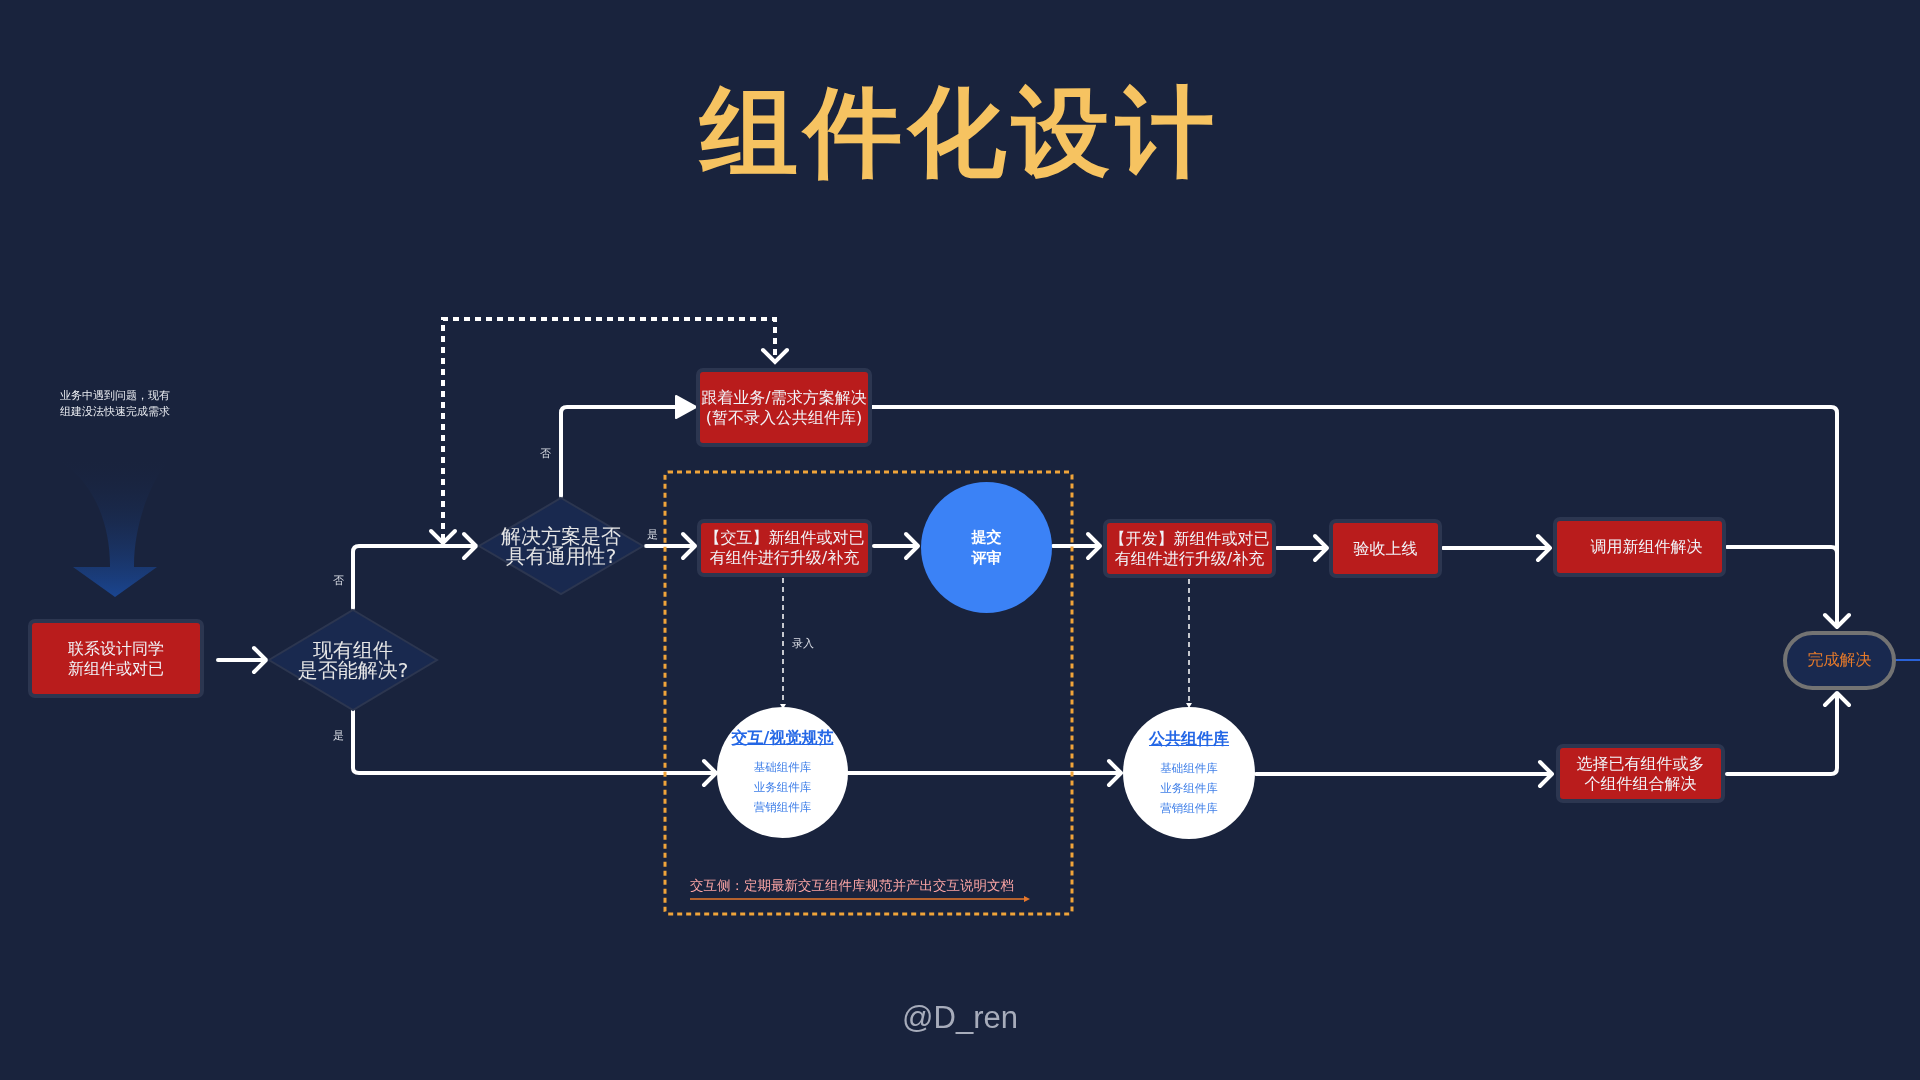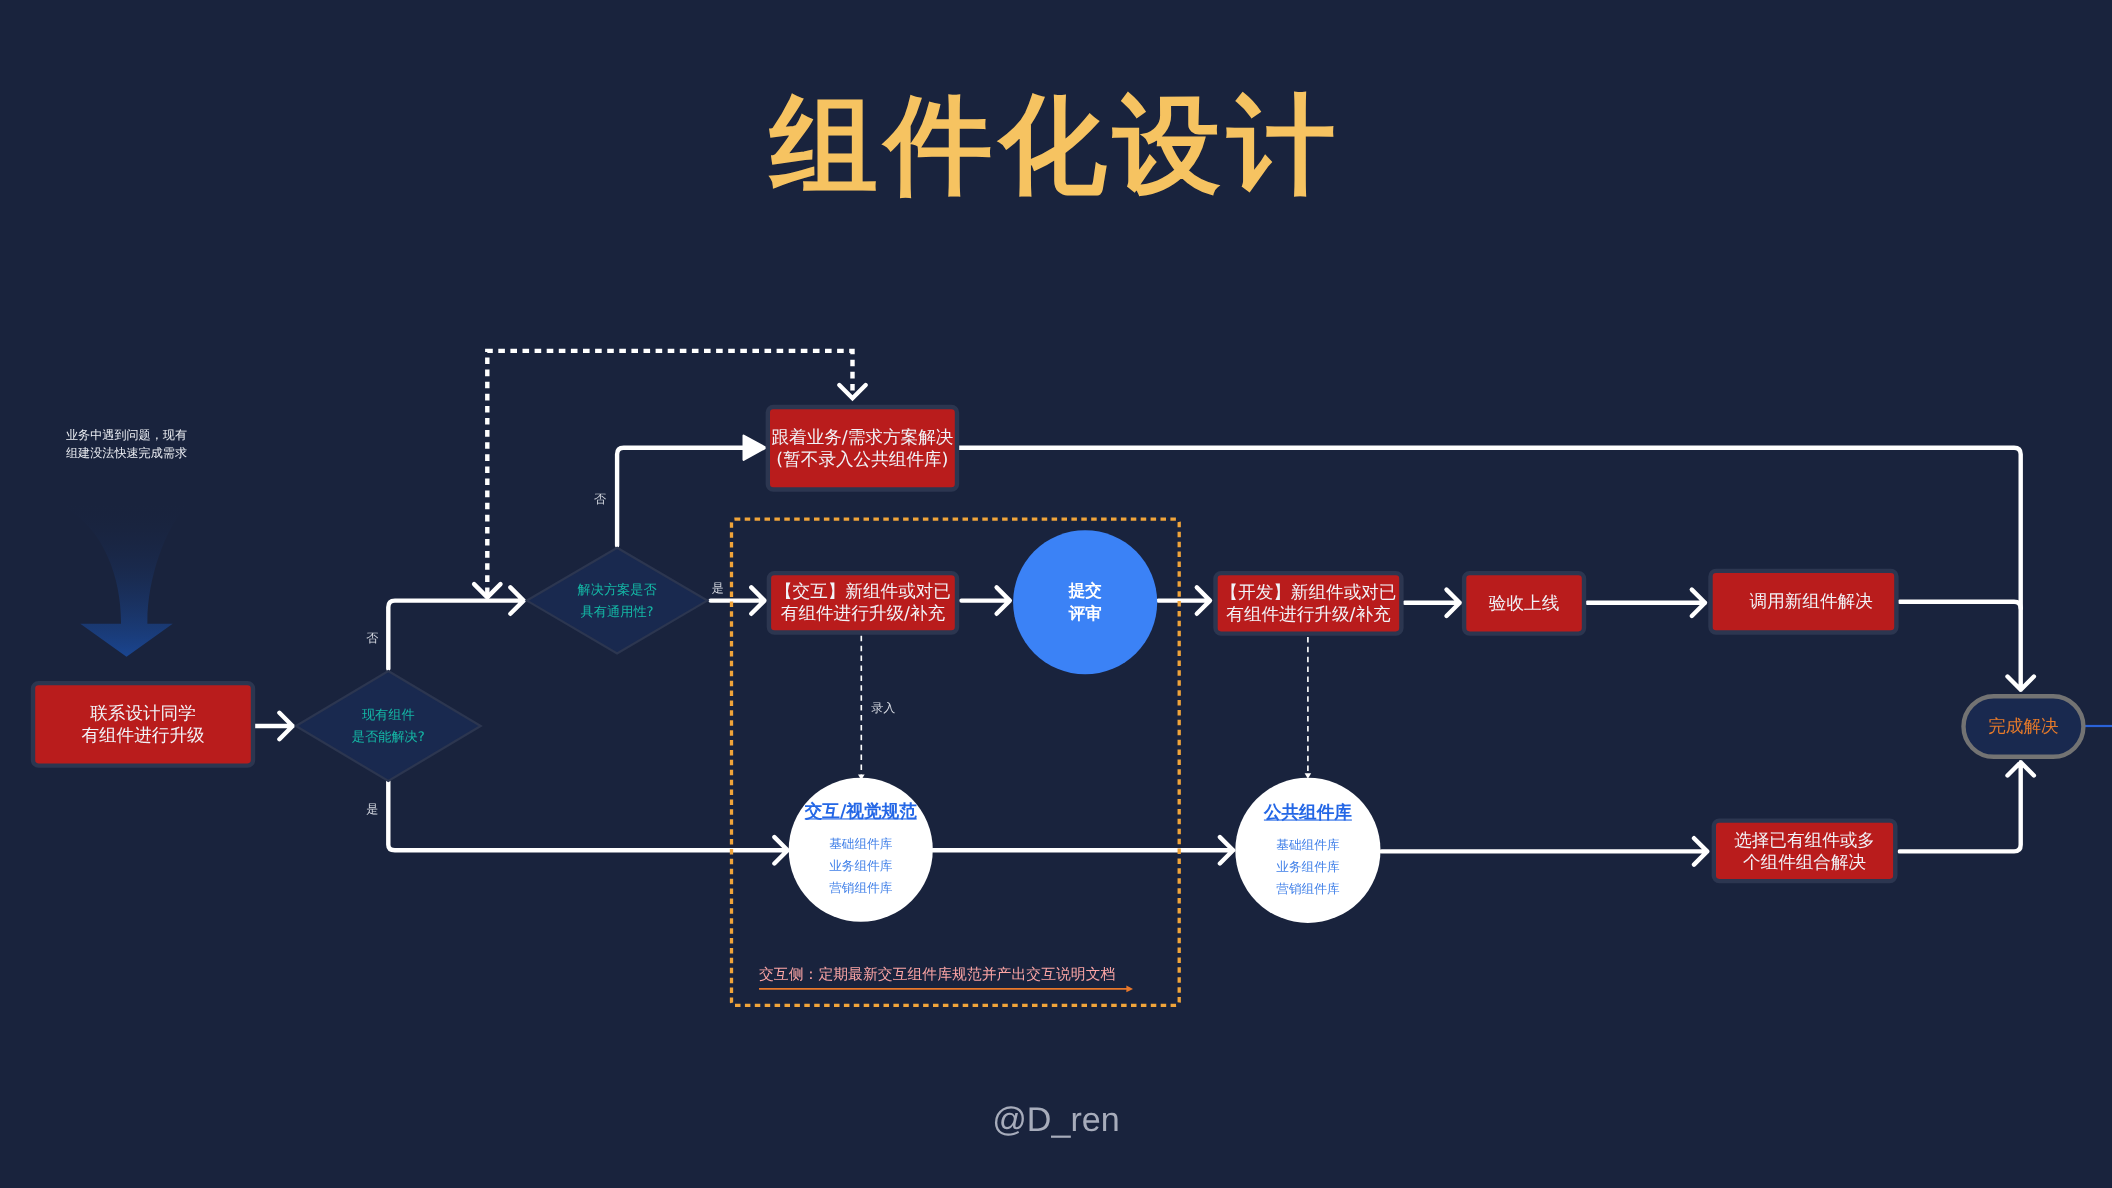--- a/index.html
+++ b/index.html
@@ -4,21 +4,21 @@
 <style>
   html, body { margin:0; padding:0; }
   body { width:1920px; height:1080px; background:#19233d; position:relative; overflow:hidden;
          font-family:"DejaVu Sans", sans-serif; color:#fff; }
   #diagram { position:absolute; left:0; top:0; width:1920px; height:1080px; }
   .title { position:absolute; left:0; width:1920px; top:72px; text-align:center;
            font-size:98px; font-weight:bold; color:#f6c361; letter-spacing:6px; line-height:120px; }
   .box { position:absolute; box-sizing:border-box; background:#b91c1c; border:4px solid #2c3650;
          border-radius:7px; display:flex; align-items:center; justify-content:center; text-align:center;
          font-size:16px; line-height:20px; color:#f1f3f8; }
-  .diamond-label { position:absolute; text-align:center; font-size:12px; line-height:20px; color:#14b8a6; }
+  .diamond-label { position:absolute; text-align:center; font-size:20px; line-height:20px; color:#e5e5e5; }
   .small-label { position:absolute; font-size:11px; color:#d9dce4; }
   .note-top { position:absolute; left:40px; top:388px; width:150px; text-align:center; font-size:11px; line-height:16px; color:#eef0f5; }
   .circle { position:absolute; border-radius:50%; display:flex; flex-direction:column; align-items:center; justify-content:center; text-align:center; }
   .review { background:#3b82f6; color:#fff; font-size:15px; line-height:21px; font-weight:bold; }
   .lib { background:#ffffff; }
   .lib .h { color:#2467e6; font-weight:bold; font-size:16px; margin-bottom:8px;text-decoration:underline; }
   .lib .s { color:#3f7fe8; font-size:11.5px; line-height:20px; }
   .done { position:absolute; box-sizing:border-box; border:4px solid #737373; background:#19294f; border-radius:30px;
           display:flex; align-items:center; justify-content:center; color:#e67a2a; font-size:16px; }
   .orange-note { position:absolute; left:690px; top:877px; font-size:13.5px; color:#fca5a5; }
@@ -92,24 +92,24 @@
   <polygon points="1024,896 1030,899 1024,902" fill="#e8782b"></polygon>
 
   <path d="M1895 660 L1920 660" stroke="#2a62d8" stroke-width="2"></path>
 </svg>
 
 <div class="note-top">
   <div>业务中遇到问题，现有</div>
   <div>组建没法快速完成需求</div>
 </div>
 
-<div class="box" style="left:28px;top:619px;width:204px;height:79px;">
+<div class="box" style="left:28px;top:619px;width:176px;height:79px;">
   <div>
       <div>联系设计同学</div>
-      <div>有组件进行升级</div>
+      <div>新组件或对已</div>
     </div>
 </div>
 
 <div class="diamond-label" style="left:283px;top:640px;width:140px;">
   <div>现有组件</div>
     <div>是否能解决?</div>
 </div>
 
 <div class="diamond-label" style="left:496px;top:526px;width:130px;">
   <div>解决方案是否</div>

